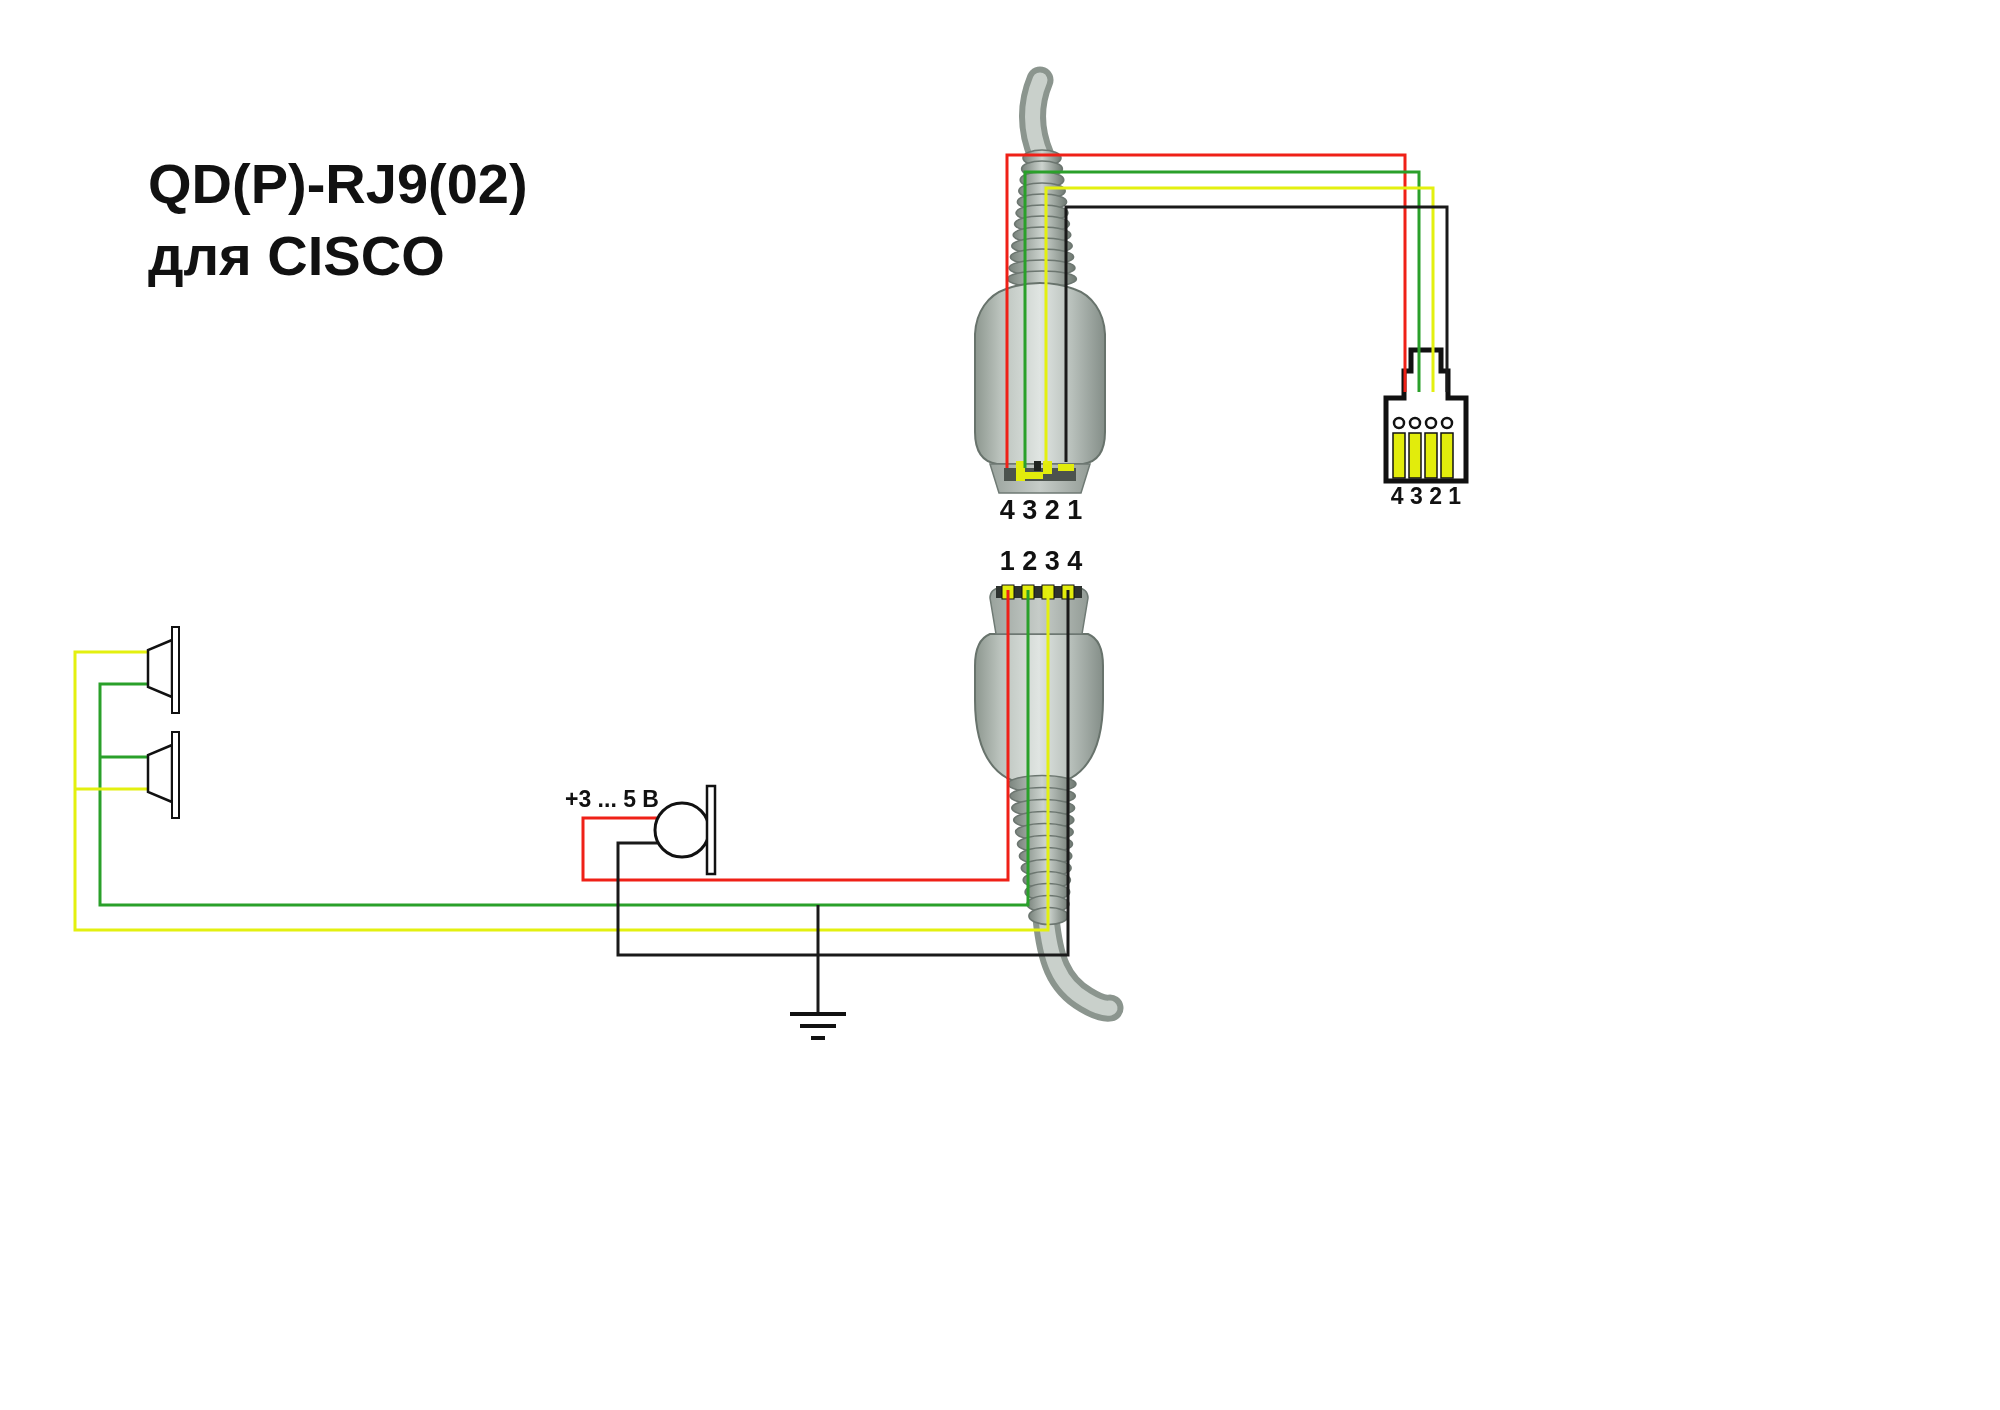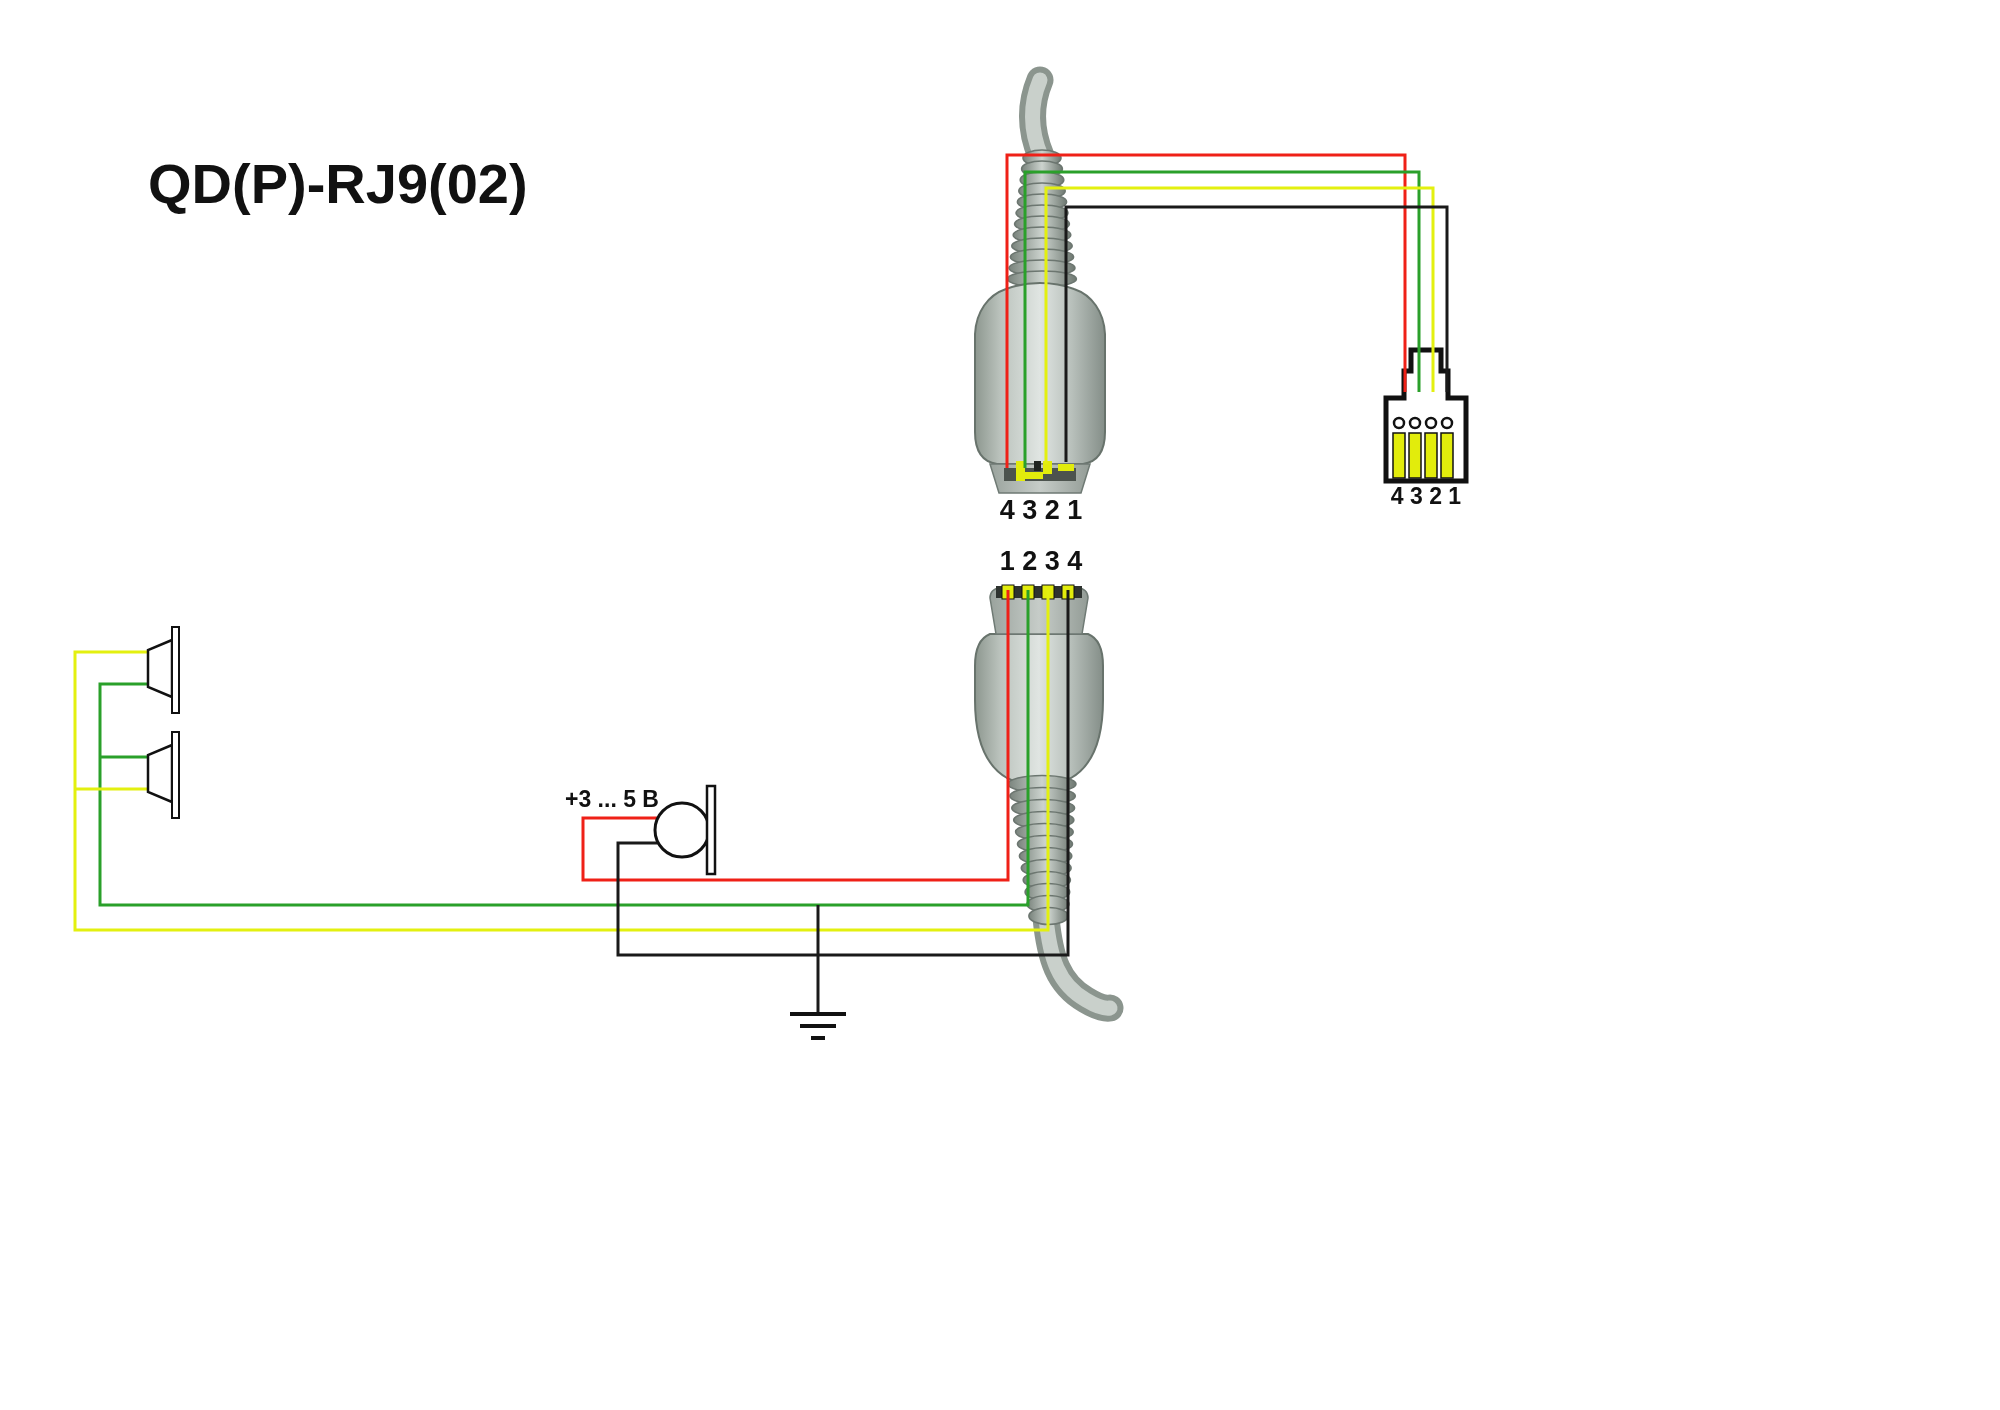--- a/index.html
+++ b/index.html
@@ -29,20 +29,21 @@
   .pin-label-small{font-size:23px;}
   .mic-label{font-size:23px;}
 </style>
 </head>
 <body>
 
 <div class="canvas">
 
   <div class="title">
     <div>QD(P)-RJ9(02)</div>
+    <div>для CISCO</div>
   </div>
 
   <svg class="diagram" width="2000" height="1410" viewBox="0 0 2000 1410">
     <defs>
       <linearGradient id="bodyGrad" x1="0" y1="0" x2="1" y2="0">
         <stop offset="0" stop-color="#8d978f"></stop>
         <stop offset="0.2" stop-color="#bcc4be"></stop>
         <stop offset="0.5" stop-color="#e0e5e2"></stop>
         <stop offset="0.75" stop-color="#b7bfba"></stop>
         <stop offset="1" stop-color="#848e88"></stop>

